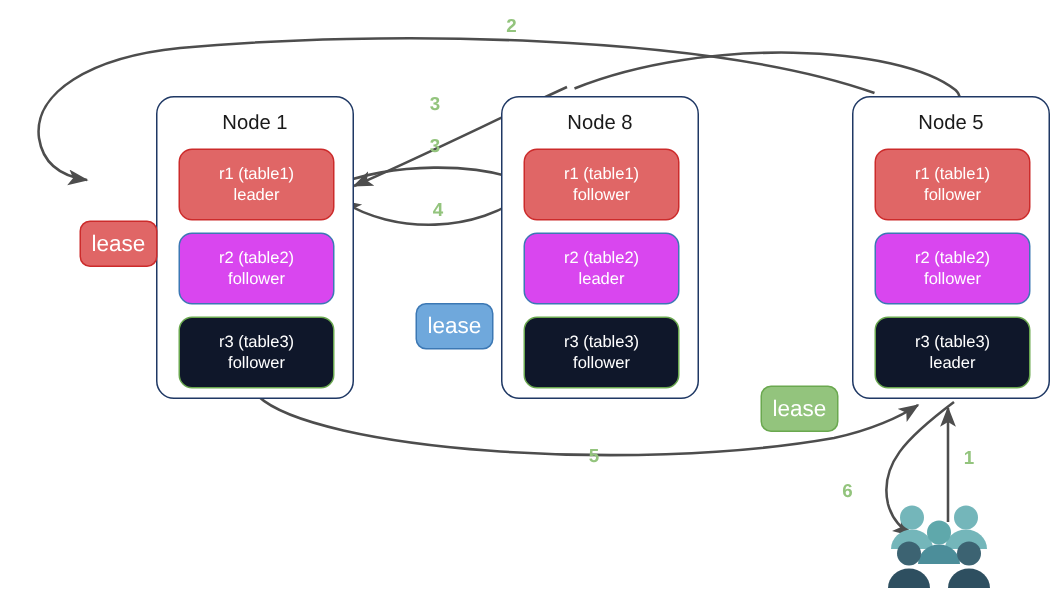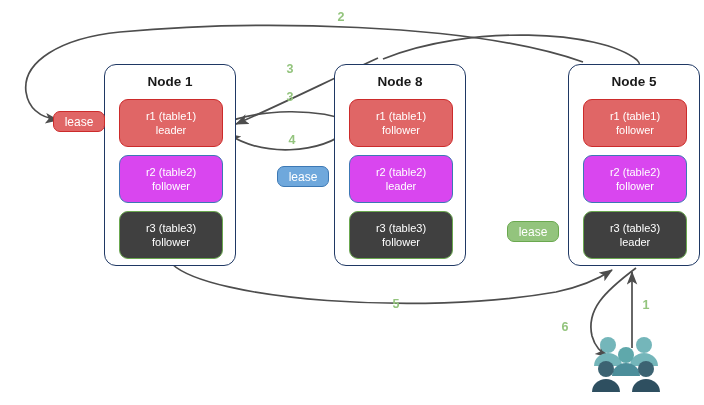--- a/index.html
+++ b/index.html
@@ -6,34 +6,34 @@
   body{width:704px;height:405px;overflow:hidden;
        font-family:"Liberation Sans",sans-serif;}
   #canvas{position:relative;width:704px;height:405px;background:#ffffff;}
 
   svg.edges{position:absolute;left:0;top:0;width:704px;height:405px;
             pointer-events:none;}
 
   .node{position:absolute;border:1.6px solid #1f3864;border-radius:12px;
         background:#ffffff;box-sizing:border-box;}
   .node-title{position:absolute;left:0;right:0;top:9px;text-align:center;
-              font-size:13.5px;font-weight:bold;color:#1a1a1a;}
+              font-size:13.5px;font-weight:normal;color:#1a1a1a;}
 
   .replica{position:absolute;left:14px;width:104px;height:48px;
            border-radius:9px;box-sizing:border-box;
            display:flex;flex-direction:column;align-items:center;
            justify-content:center;color:#ffffff;font-size:11px;
            line-height:14px;}
   .r-red  {background:#e06666;border:1.6px solid #cc2b2b;}
   .r-blue {background:#d946ef;border:1.6px solid #3c78b4;}
-  .r-green{background:#404040;border:1.6px solid #6aa84f;}
+  .r-green{background:#0f172a;border:1.6px solid #6aa84f;}
 
   .lease{position:absolute;border-radius:7px;box-sizing:border-box;
          display:flex;align-items:center;justify-content:center;
-         color:#ffffff;font-size:12px;height:21px;width:52px;}
+         color:#ffffff;font-size:15px;height:31px;width:52px;margin-top:36px;}
   .lease-red  {background:#e06666;border:1.6px solid #cc2b2b;}
   .lease-blue {background:#6fa8dc;border:1.6px solid #3c78b4;}
   .lease-green{background:#93c47d;border:1.6px solid #6aa84f;}
 
   .step{position:absolute;color:#93c47d;font-size:12.5px;font-weight:bold;
         text-align:center;}
 
   .people{position:absolute;}
 </style>
 </head>

